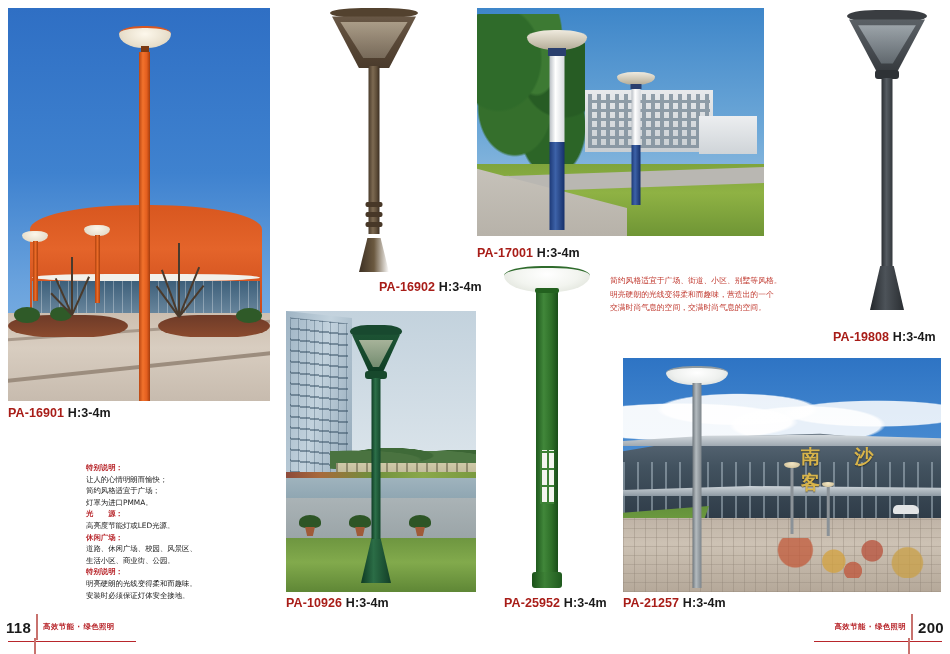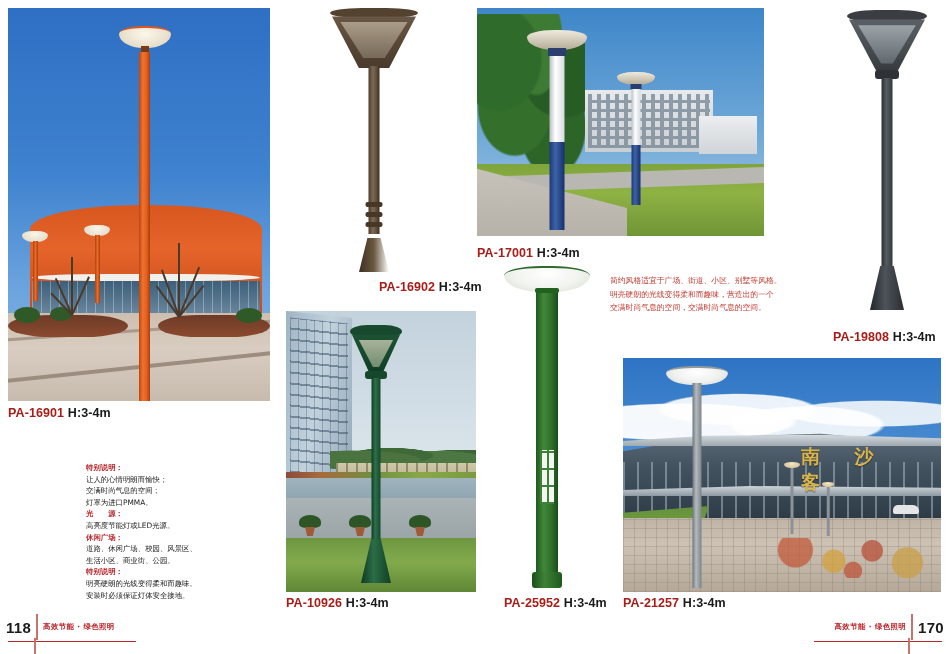--- a/index.html
+++ b/index.html
@@ -654,21 +654,21 @@
     </div>
   </div>
   <div class="plabel" style="left:623px; top:596px;">
     <span class="code">PA-21257</span>
     <span class="hgt">H:3-4m</span>
   </div>
 
   <div id="spec-block">
     <div class="hd ln">特别说明：</div>
     <div class="ln">让人的心情明朗而愉快；</div>
-    <div class="ln">交满时尚气息的空间；</div>
+    <div class="ln">简约风格适宜于广场；</div>
     <div class="ln">灯罩为进口PMMA。</div>
     <div class="hd ln">光　　源：</div>
     <div class="ln">高亮度节能灯或LED光源。</div>
     <div class="hd ln">休闲广场：</div>
     <div class="ln">道路、休闲广场、校园、风景区、</div>
     <div class="ln">生活小区、商业街、公园。</div>
     <div class="hd ln">特别说明：</div>
     <div class="ln">明亮硬朗的光线变得柔和而趣味。</div>
     <div class="ln">安装时必须保证灯体安全接地。</div>
   </div>
@@ -683,18 +683,18 @@
     <span class="pnum">118</span>
     <span class="vbar" style="margin:0 5px;"></span>
     <span class="slogan">高效节能 · 绿色照明</span>
   </div>
   <div class="underline" id="ul-left"></div>
   <div class="spine" style="left:34px;"></div>
 
   <div class="footer" id="footer-right">
     <span class="slogan">高效节能 · 绿色照明</span>
     <span class="vbar" style="margin:0 5px;"></span>
-    <span class="pnum">170</span>
+    <span class="pnum">200</span>
   </div>
   <div class="underline" id="ul-right"></div>
   <div class="spine" style="right:40px;"></div>
 
 </div>
 
 </body></html>

